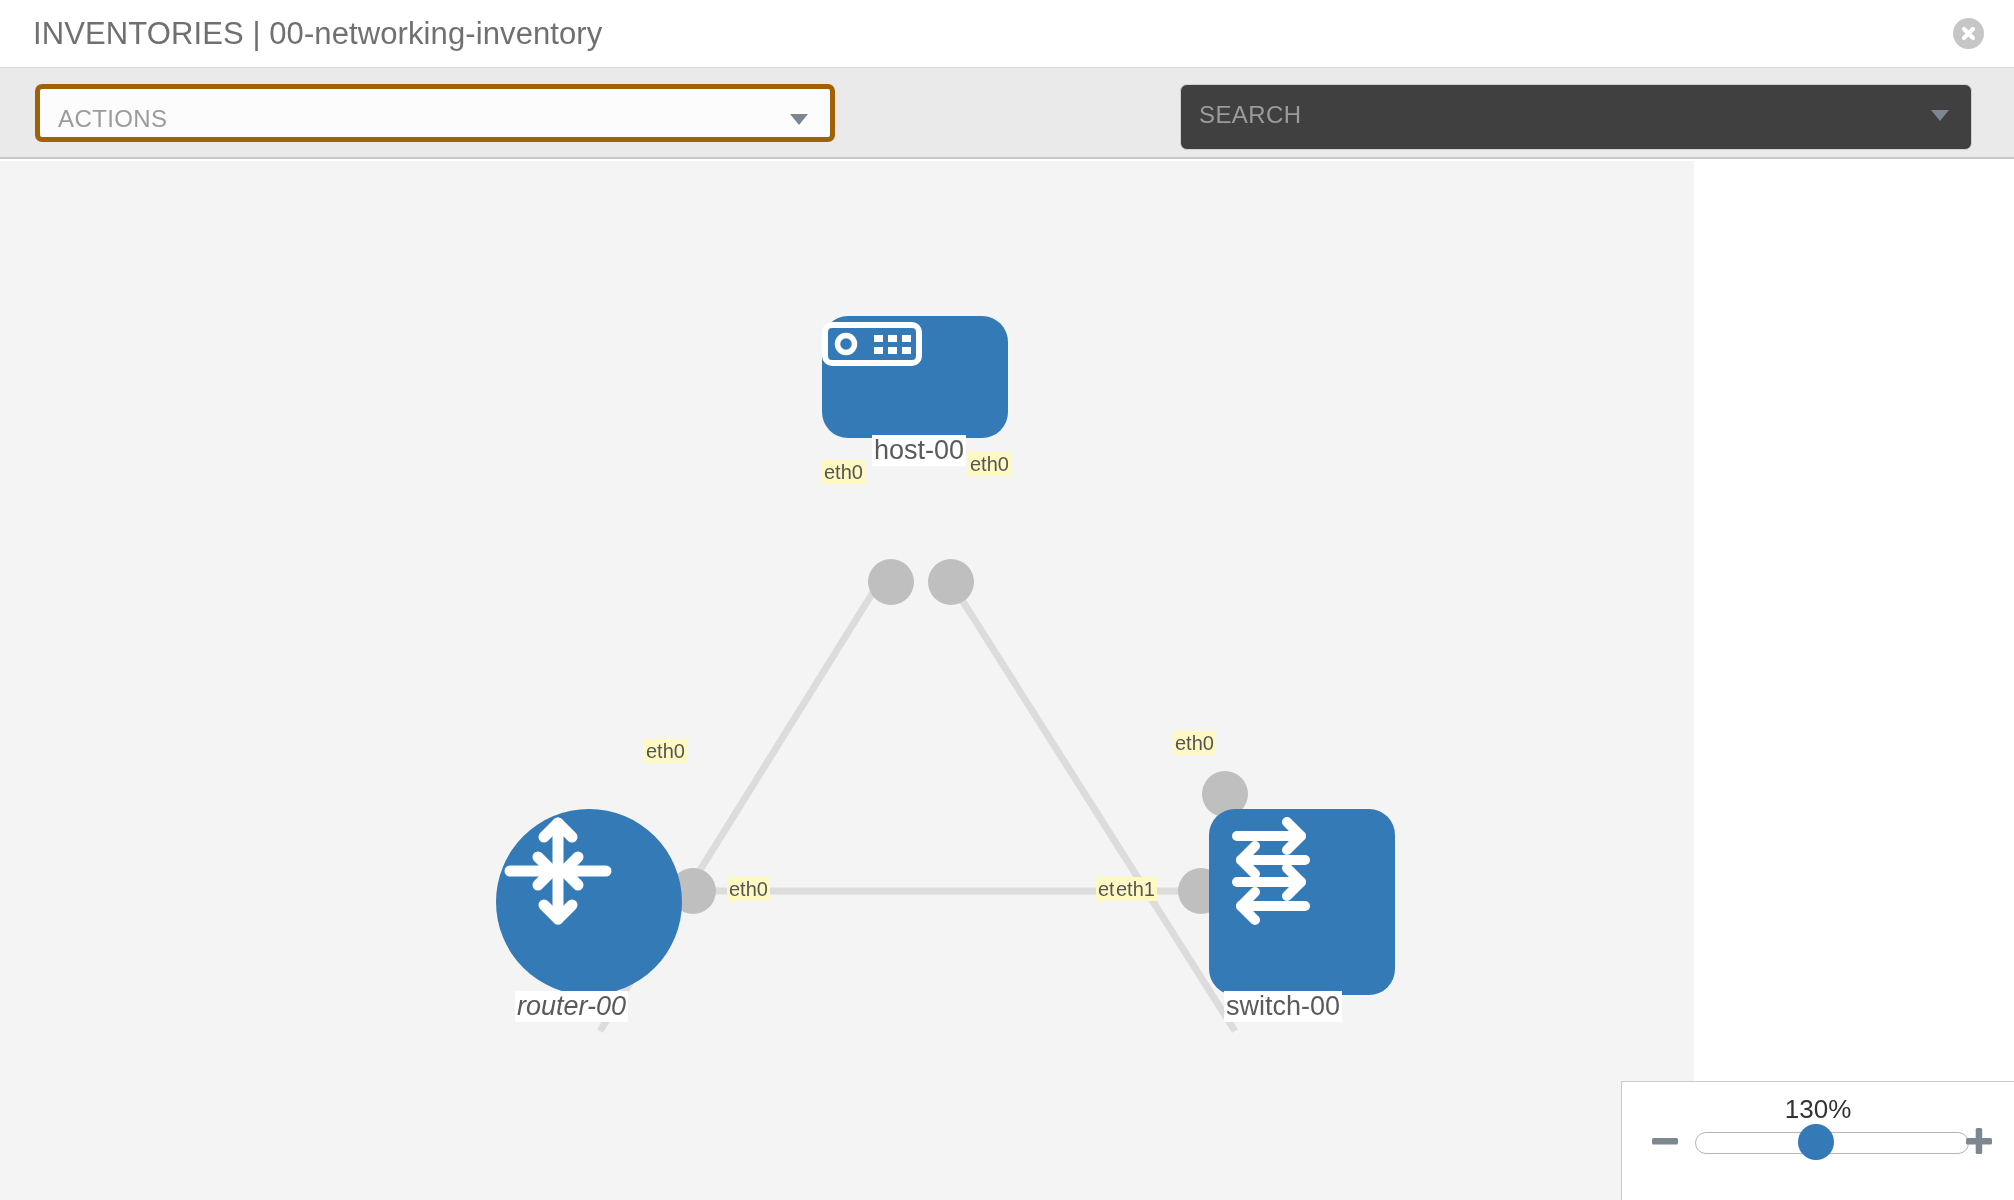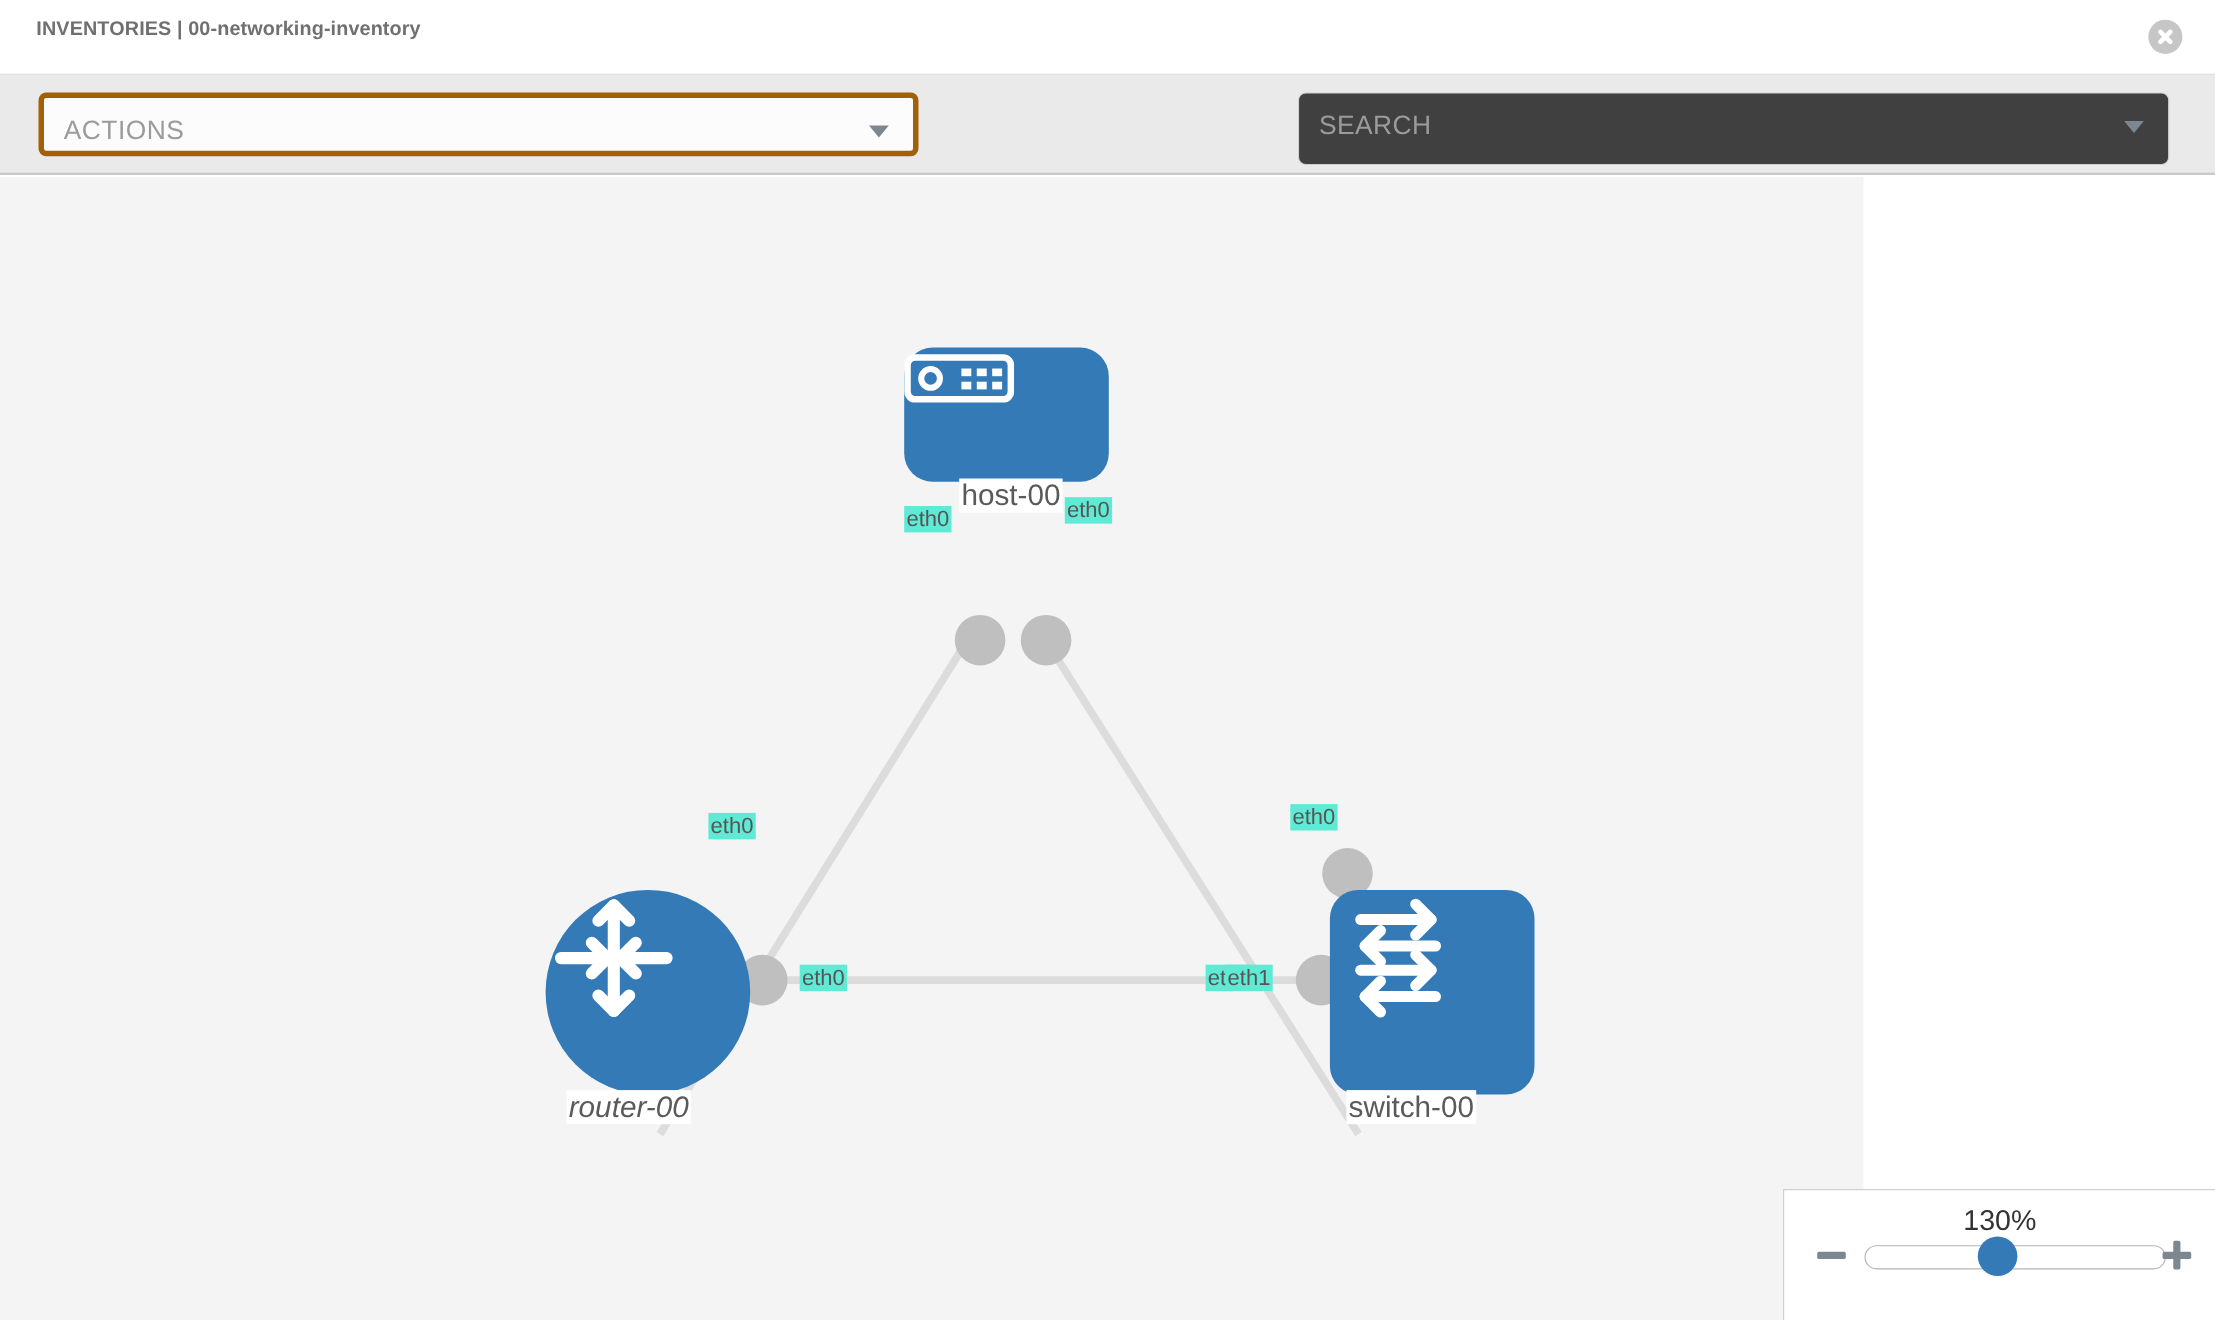--- a/index.html
+++ b/index.html
@@ -21,22 +21,22 @@
   .header {
     position: absolute;
     left: 0; top: 0;
     width: 2014px; height: 68px;
     background: #ffffff;
     border-bottom: 1px solid #d7d7d7;
   }
   .header-title {
     position: absolute;
     left: 33px; top: 16px;
-    font-size: 18px;
-    font-weight: bold;
+    font-size: 31px;
+    font-weight: normal;
     color: #707070;
     letter-spacing: 0.1px;
     white-space: nowrap;
   }
   .close-btn {
     position: absolute;
     right: 30px; top: 18px;
     width: 31px; height: 31px;
     border-radius: 50%;
     background: #c6c6c6;
@@ -133,21 +133,21 @@
     color: #5a5a5a;
     background: #ffffff;
     white-space: nowrap;
     padding: 0 2px;
     line-height: 1.15;
   }
   .edge-label {
     position: absolute;
     font-size: 20px;
     color: #555555;
-    background: #5eead4;
+    background: #fef9c3;
     white-space: nowrap;
     padding: 0 2px;
     line-height: 1.2;
   }
 
   
   .connector {
     position: absolute;
     border-radius: 50%;
     background: #bfbfbf;

